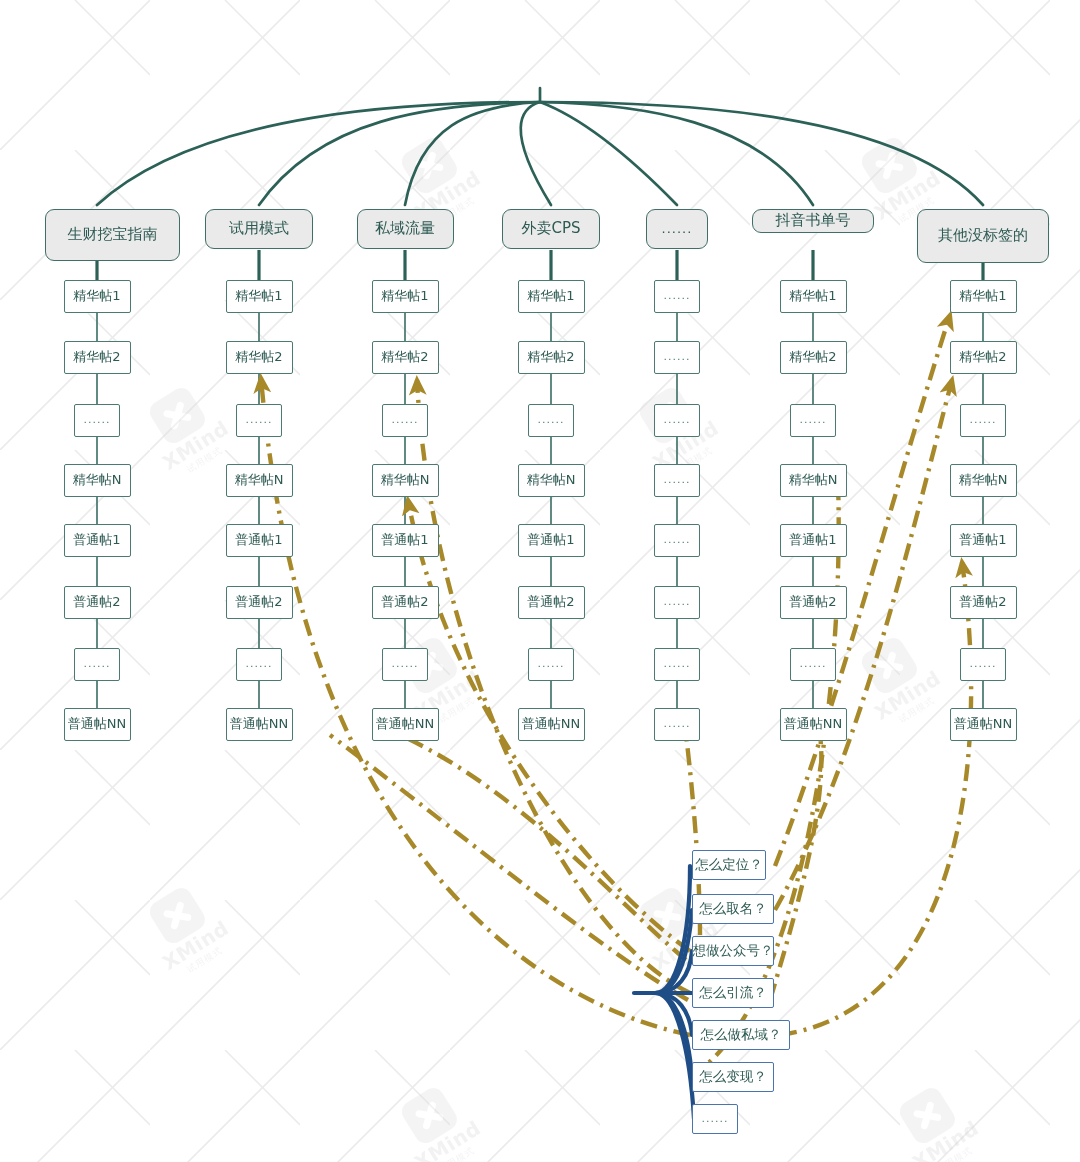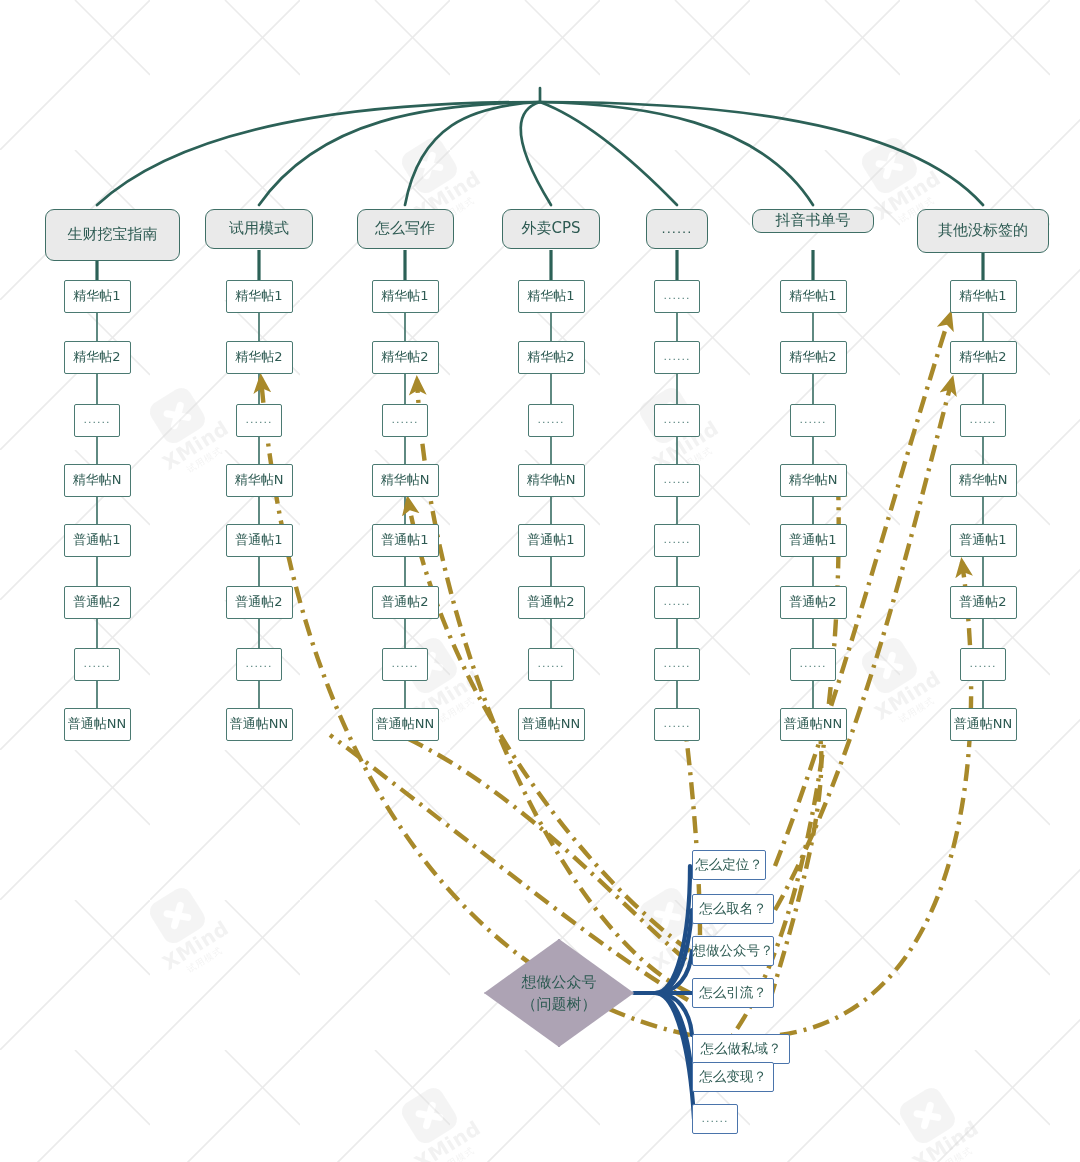--- a/index.html
+++ b/index.html
@@ -345,21 +345,21 @@
       <div class="node node-leaf" style="left: 225.5px; top: 586px; width: 67px; height: 33px;">
         <span>普通帖2</span>
       </div>
       <div class="node node-leaf dots" style="left: 236px; top: 648px; width: 46px; height: 33px;">
         <span>......</span>
       </div>
       <div class="node node-leaf" style="left: 225.5px; top: 708px; width: 67px; height: 33px;">
         <span>普通帖NN</span>
       </div>
       <div class="node node-cat" style="left: 356.5px; top: 209px; width: 97px; height: 40px;">
-        <span>怎么写作</span>
+        <span>私域流量</span>
       </div>
       <div class="node node-leaf" style="left: 371.5px; top: 280px; width: 67px; height: 33px;">
         <span>精华帖1</span>
       </div>
       <div class="node node-leaf" style="left: 371.5px; top: 341px; width: 67px; height: 33px;">
         <span>精华帖2</span>
       </div>
       <div class="node node-leaf dots" style="left: 382px; top: 404px; width: 46px; height: 33px;">
         <span>......</span>
       </div>
@@ -452,21 +452,21 @@
       </div>
       <div class="node node-leaf" style="left: 779.5px; top: 586px; width: 67px; height: 33px;">
         <span>普通帖2</span>
       </div>
       <div class="node node-leaf dots" style="left: 790px; top: 648px; width: 46px; height: 33px;">
         <span>......</span>
       </div>
       <div class="node node-leaf" style="left: 779.5px; top: 708px; width: 67px; height: 33px;">
         <span>普通帖NN</span>
       </div>
-      <div class="node node-cat" style="left: 917px; top: 209px; width: 132px; height: 44px;">
+      <div class="node node-cat" style="left: 917px; top: 209px; width: 132px; height: 54px;">
         <span>其他没标签的</span>
       </div>
       <div class="node node-leaf" style="left: 949.5px; top: 280px; width: 67px; height: 33px;">
         <span>精华帖1</span>
       </div>
       <div class="node node-leaf" style="left: 949.5px; top: 341px; width: 67px; height: 33px;">
         <span>精华帖2</span>
       </div>
       <div class="node node-leaf dots" style="left: 960px; top: 404px; width: 46px; height: 33px;">
         <span>......</span>
@@ -481,42 +481,35 @@
         <span>普通帖2</span>
       </div>
       <div class="node node-leaf dots" style="left: 960px; top: 648px; width: 46px; height: 33px;">
         <span>......</span>
       </div>
       <div class="node node-leaf" style="left: 949.5px; top: 708px; width: 67px; height: 33px;">
         <span>普通帖NN</span>
       </div>
     </div>
 
-  <div class="node-diamond" style="left:484px; top:939px;">
-    <div class="dia-shape"></div>
-    <div class="dia-text">
-      <span>想做公众号</span>
-      <span>（问题树）</span>
-    </div>
-  </div>
 
   <div id="questions-layer">
       <div class="node node-q" style="left: 692px; top: 850px; width: 74px; height: 30px;">
         <span>怎么定位？</span>
       </div>
       <div class="node node-q" style="left: 692px; top: 894px; width: 82px; height: 30px;">
         <span>怎么取名？</span>
       </div>
       <div class="node node-q" style="left: 692px; top: 936px; width: 82px; height: 30px;">
         <span>想做公众号？</span>
       </div>
       <div class="node node-q" style="left: 692px; top: 978px; width: 82px; height: 30px;">
         <span>怎么引流？</span>
       </div>
-      <div class="node node-q" style="left: 692px; top: 1020px; width: 98px; height: 30px; margin-top: 14px;">
+      <div class="node node-q" style="left: 692px; top: 1020px; width: 98px; height: 30px;">
         <span>怎么做私域？</span>
       </div>
       <div class="node node-q" style="left: 692px; top: 1062px; width: 82px; height: 30px;">
         <span>怎么变现？</span>
       </div>
       <div class="node node-q dots" style="left: 692px; top: 1104px; width: 46px; height: 30px;">
         <span>......</span>
       </div>
     </div>
 

